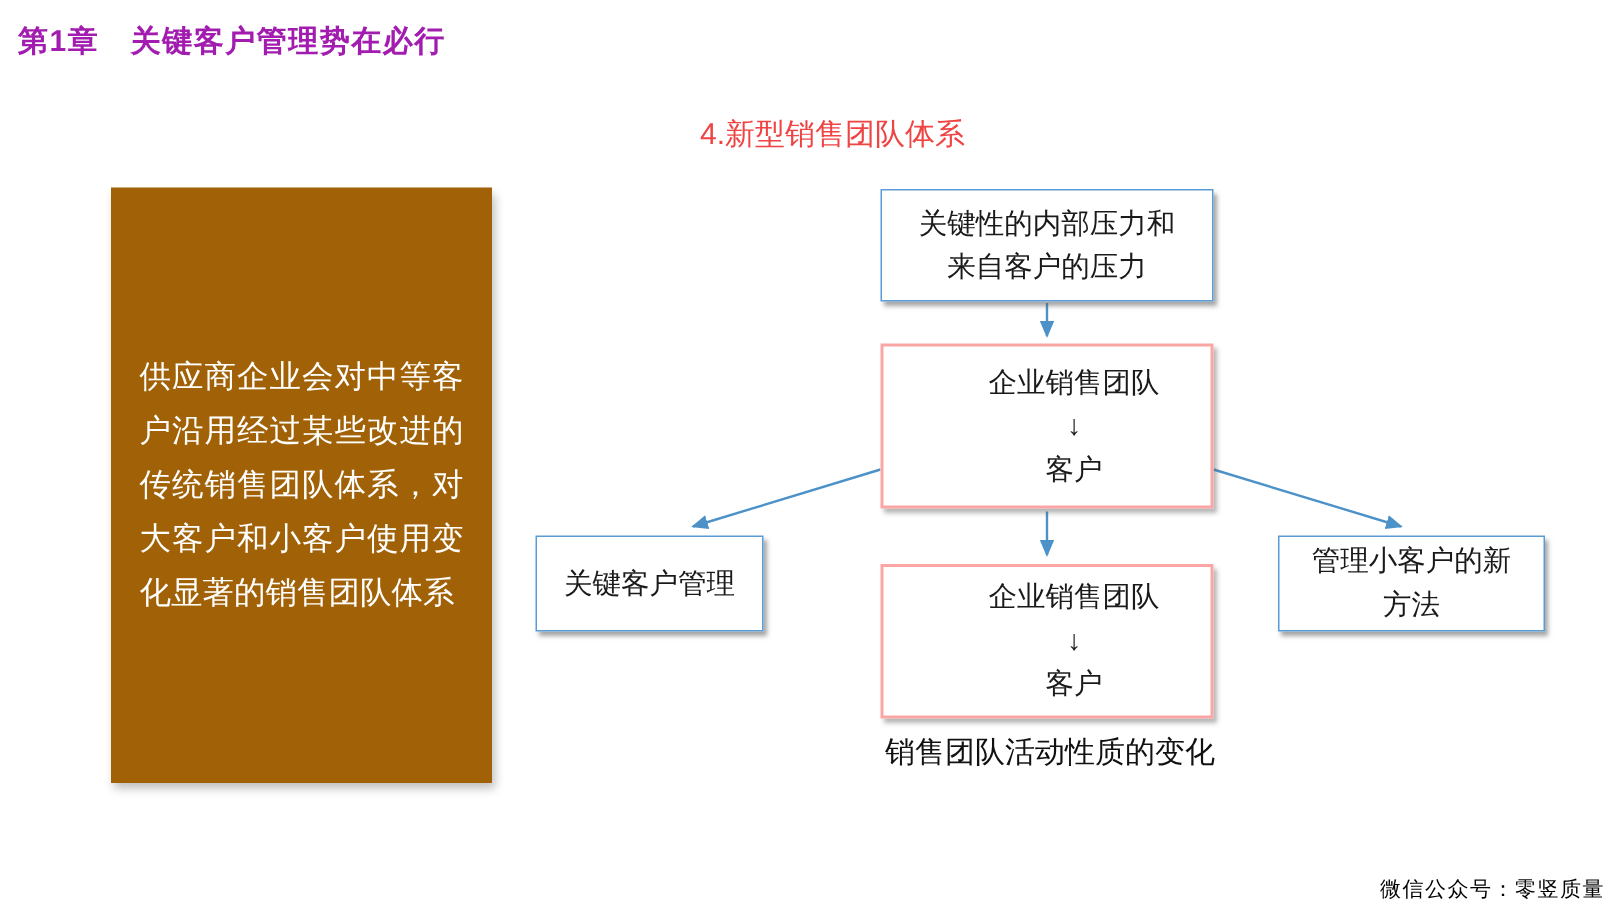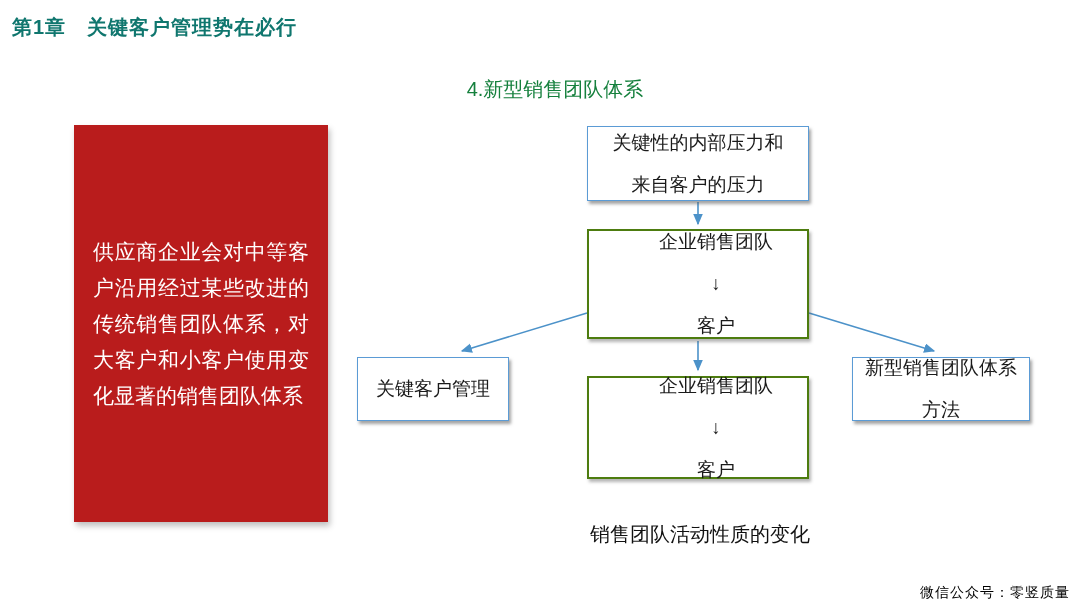--- a/index.html
+++ b/index.html
@@ -4,58 +4,58 @@
 <style>
   html,body{margin:0;padding:0;}
   body{
     width:1080px;height:608px;position:relative;overflow:hidden;
     background:#ffffff;
     font-family:"Liberation Sans","DejaVu Sans",sans-serif;
     color:#1a1a1a;
   }
   .page-title{
     position:absolute;left:12px;top:14px;
-    font-size:20px;font-weight:600;letter-spacing:1px;color:#0f766e;
+    font-size:20px;font-weight:600;letter-spacing:1px;color:#a21caf;
   }
   .subtitle{
     position:absolute;left:380px;top:76px;width:350px;
-    text-align:center;font-size:20px;font-weight:500;color:#15803d;
+    text-align:center;font-size:20px;font-weight:500;color:#ef4444;
   }
   .blue-panel{
     position:absolute;left:74px;top:125px;width:254px;height:397px;
-    background:#b91c1c;
+    background:#a16207;
     box-shadow:2px 4px 6px rgba(0,0,0,0.25);
     display:flex;align-items:center;justify-content:center;
     box-sizing:border-box;padding:0 19px;
   }
   .blue-panel .panel-text{
     color:#ffffff;font-size:21px;line-height:36px;text-align:justify;
   }
   .node{
     position:absolute;background:#ffffff;
     display:flex;align-items:center;justify-content:center;
-    text-align:center;font-size:19px;line-height:42px;
+    text-align:center;font-size:19px;line-height:29px;
     white-space:pre-line;box-sizing:border-box;color:#1a1a1a;
   }
   .node.light{
     border:1.5px solid #5B9BD5;
     box-shadow:2px 3px 3px rgba(90,90,90,0.55);
   }
   .node.dark{
-    border:2px solid #4d7c0f;
+    border:2px solid #fca5a5;
     box-shadow:2px 3px 3px rgba(90,90,90,0.45);
     padding-left:36px;
   }
   #node-pressure{left:587px;top:126px;width:222px;height:75px;}
   #node-team-top{left:587px;top:229px;width:222px;height:110px;}
   #node-kam{left:357px;top:357px;width:152px;height:64px;}
   #node-team-bottom{left:587px;top:376px;width:222px;height:103px;}
   #node-small{left:852px;top:357px;width:178px;height:64px;}
   .caption{
-    position:absolute;left:540px;top:521px;width:320px;
+    position:absolute;left:540px;top:488px;width:320px;
     text-align:center;font-size:20px;font-weight:500;color:#111;
   }
   .watermark{
     position:absolute;right:10px;bottom:6px;
     font-size:14px;color:#000000;letter-spacing:1px;
   }
   svg.connectors{
     position:absolute;left:0;top:0;width:1080px;height:608px;
     pointer-events:none;
   }
@@ -90,18 +90,18 @@
 <div id="node-team-top" class="node dark">企业销售团队
 ↓
 客户</div>
 
 <div id="node-kam" class="node light">关键客户管理</div>
 
 <div id="node-team-bottom" class="node dark">企业销售团队
 ↓
 客户</div>
 
-<div id="node-small" class="node light">新型销售团队体系
+<div id="node-small" class="node light">管理小客户的新
 方法</div>
 
 <div class="caption">销售团队活动性质的变化</div>
 
 <div class="watermark">微信公众号：零竖质量</div>
 
 </body></html>

